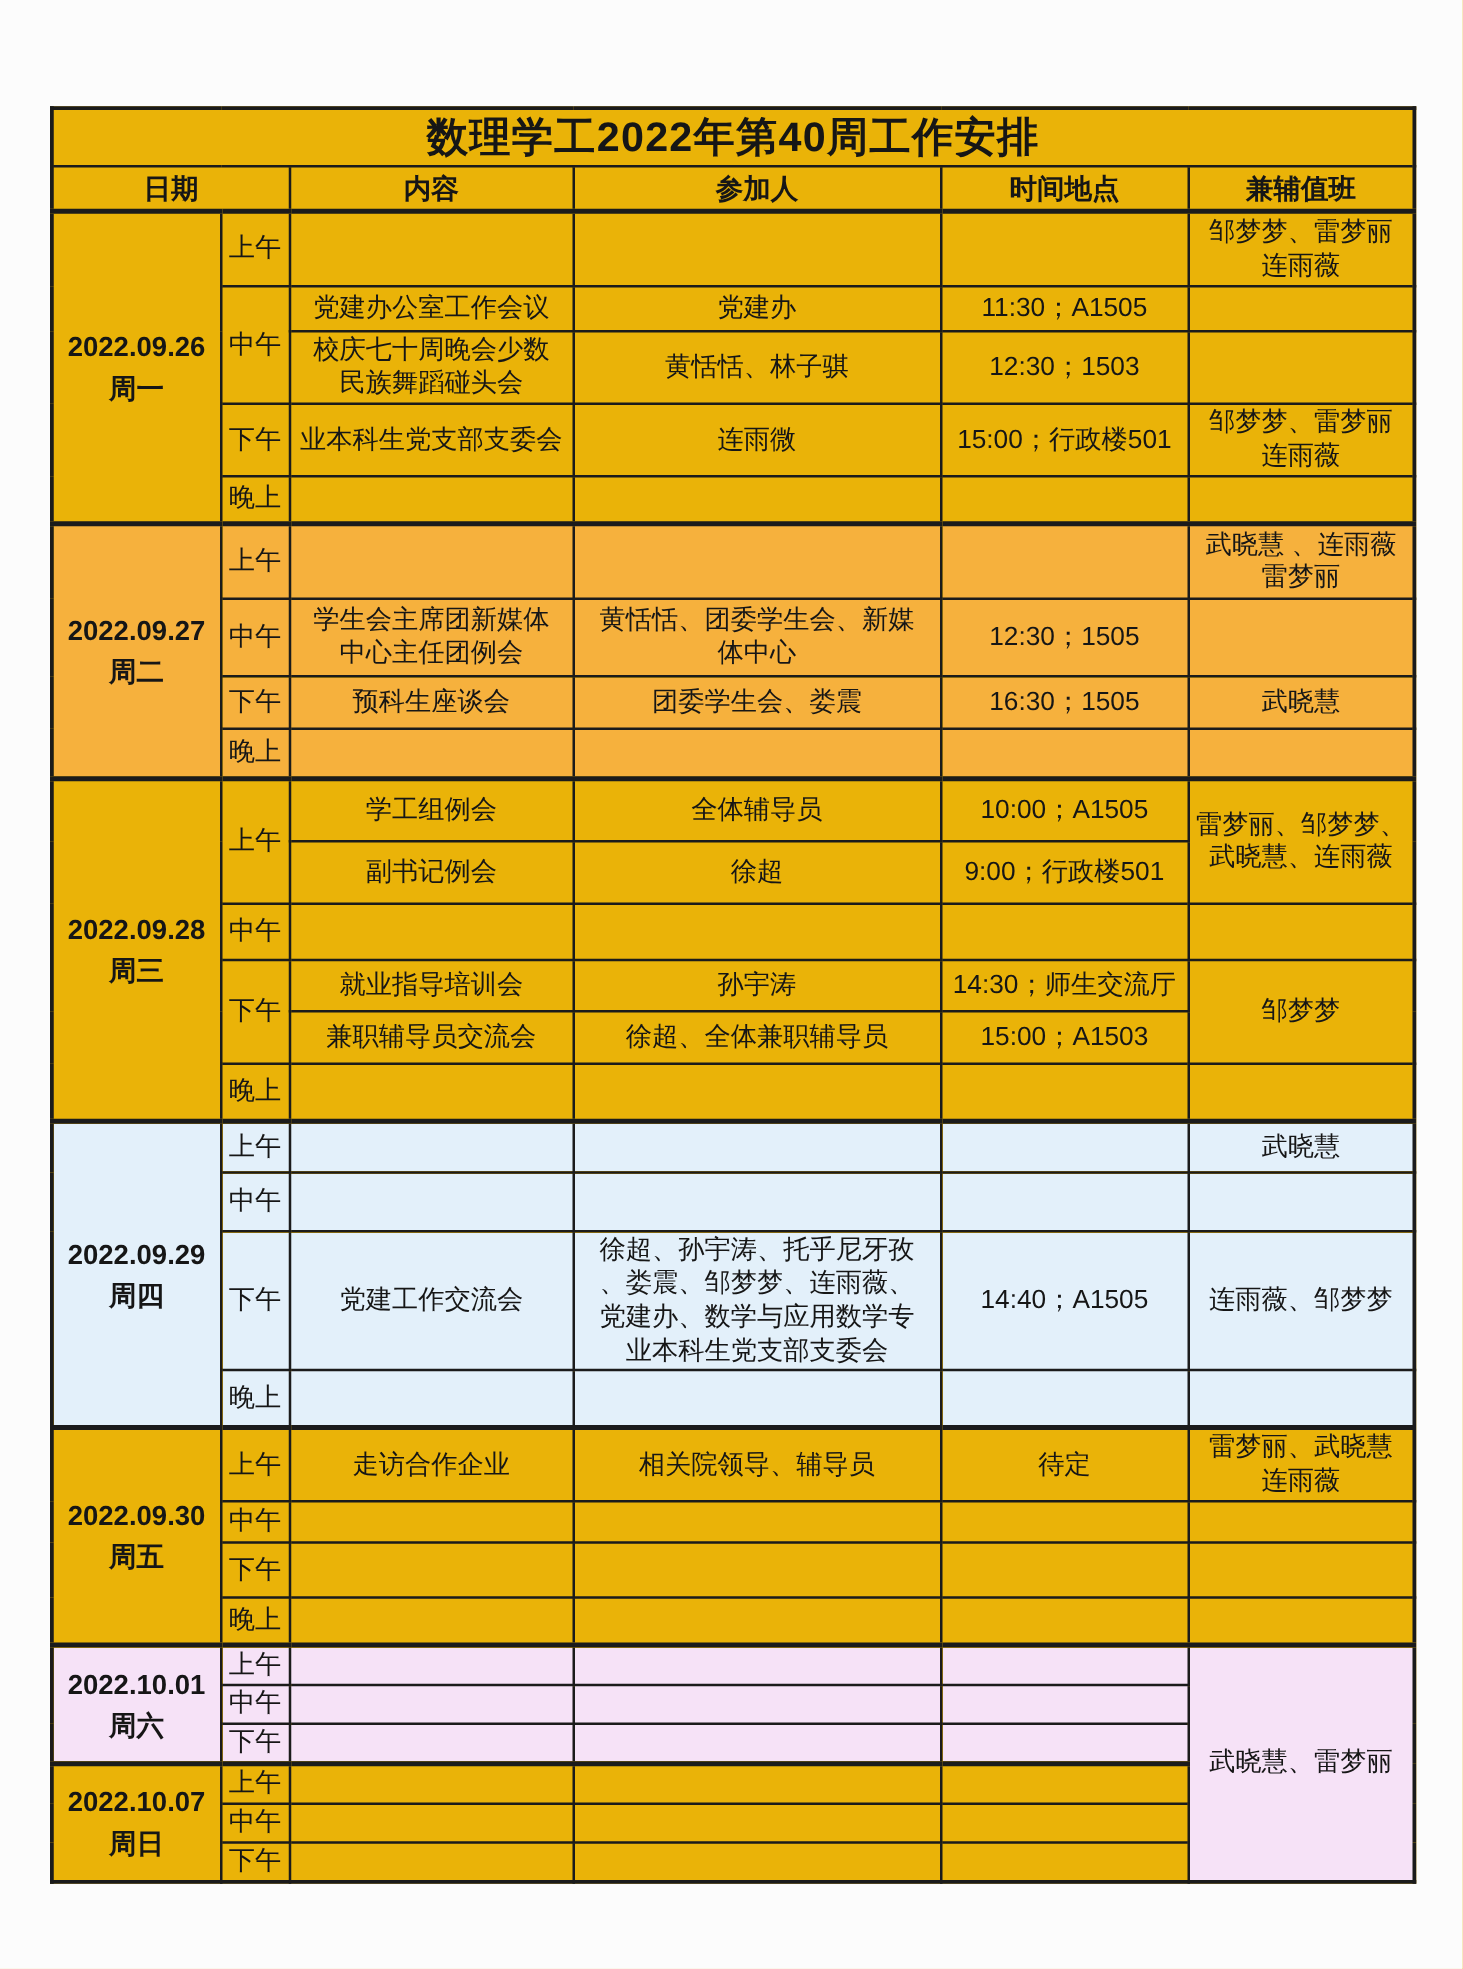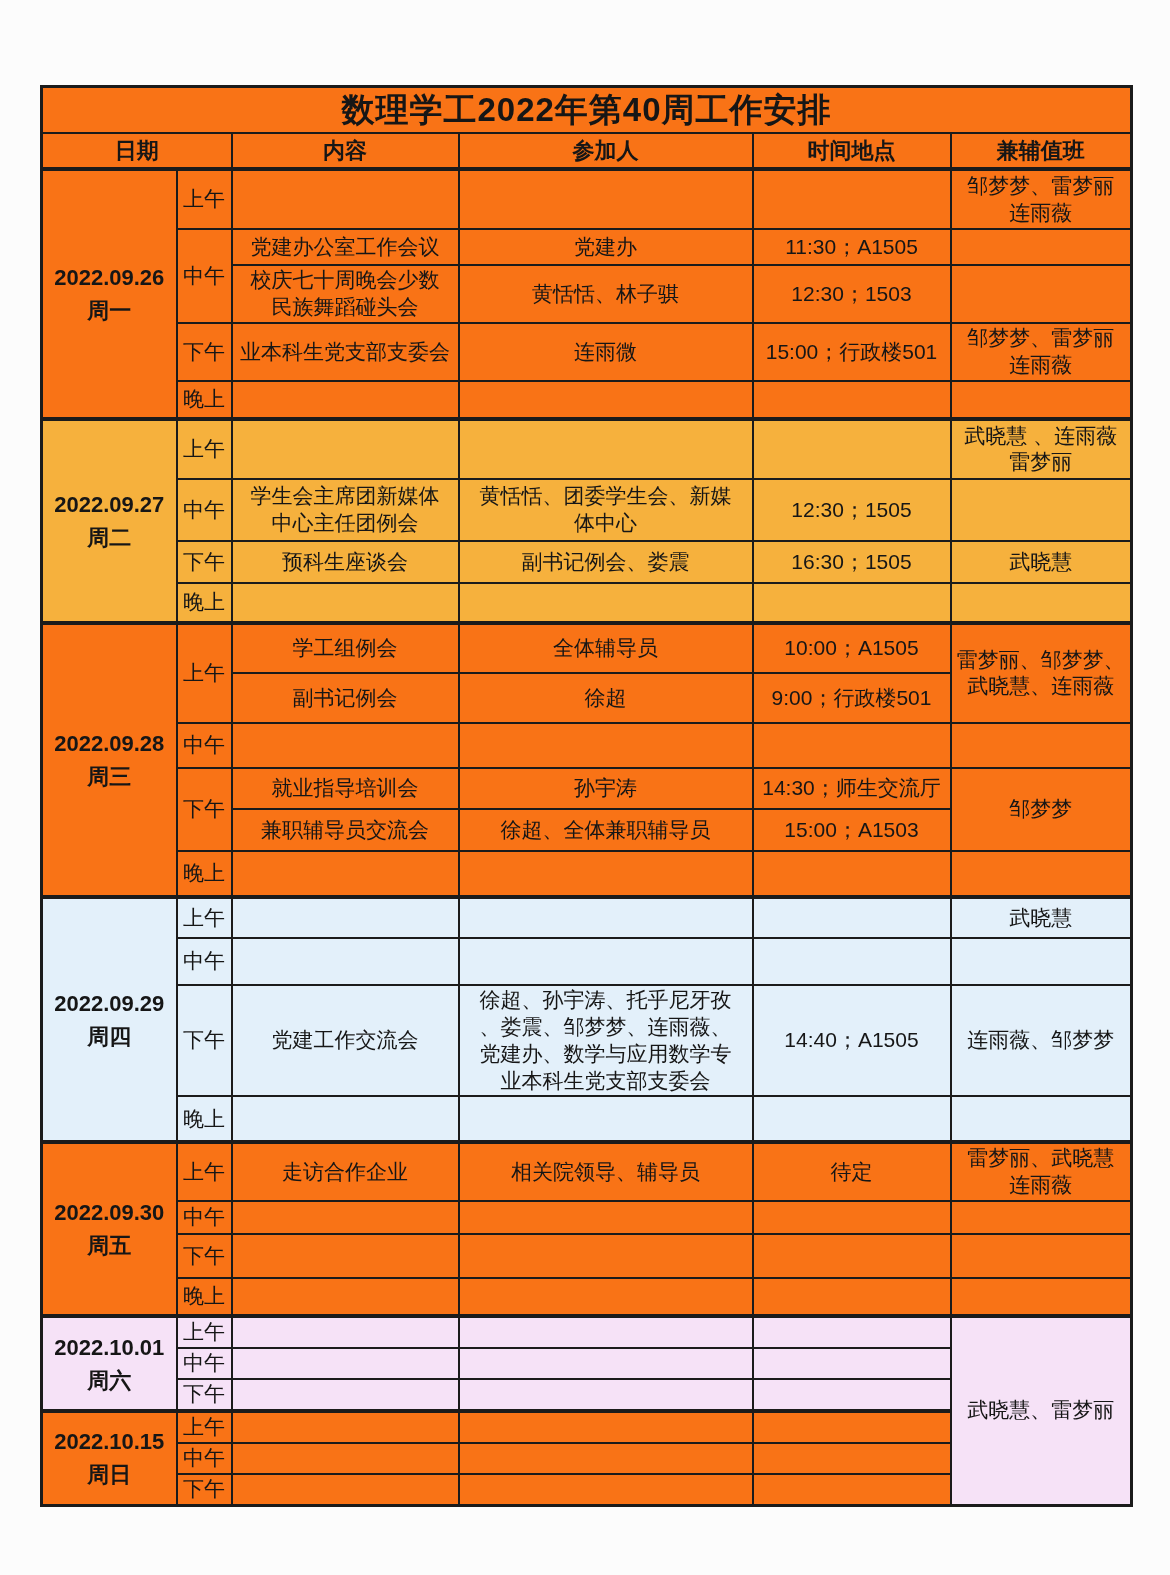--- a/index.html
+++ b/index.html
@@ -7,21 +7,21 @@
     width:1170px;height:1575px;
     background:#fcfcfc;
     font-family:"Liberation Sans", sans-serif;
     color:#161616;
   }
   table.schedule{
     border-collapse:collapse;
     table-layout:fixed;
     width:1092px;
     margin:85px 0 0 40px;
-    background:#f97316;
+    background:#eab308;
     border:3px solid #1b1b1b;
   }
   td,th{
     border:2px solid #1b1b1b;
     text-align:center;
     vertical-align:middle;
     padding:1px 3px;
     white-space:pre-line;
     overflow:hidden;
     font-size:21px;
@@ -132,21 +132,21 @@
       <td>学生会主席团新媒体
 中心主任团例会</td>
       <td>黄恬恬、团委学生会、新媒
 体中心</td>
       <td>12:30；1505</td>
       <td></td>
     </tr>
     <tr class="orange" style="height:42px">
       <td class="period">下午</td>
       <td>预科生座谈会</td>
-      <td>副书记例会、娄震</td>
+      <td>团委学生会、娄震</td>
       <td>16:30；1505</td>
       <td>武晓慧</td>
     </tr>
     <tr class="orange" style="height:40px">
       <td class="period">晚上</td>
       <td></td>
       <td></td>
       <td></td>
       <td></td>
     </tr>
@@ -275,21 +275,21 @@
       <td></td>
     </tr>
     <tr class="pink" style="height:28px">
       <td class="period">下午</td>
       <td></td>
       <td></td>
       <td></td>
     </tr>
 
     <tr class="gs" style="height:32px">
-      <td class="date" rowspan="3">2022.10.15
+      <td class="date" rowspan="3">2022.10.07
 周日</td>
       <td class="period">上午</td>
       <td></td>
       <td></td>
       <td></td>
     </tr>
     <tr style="height:26px">
       <td class="period">中午</td>
       <td></td>
       <td></td>

